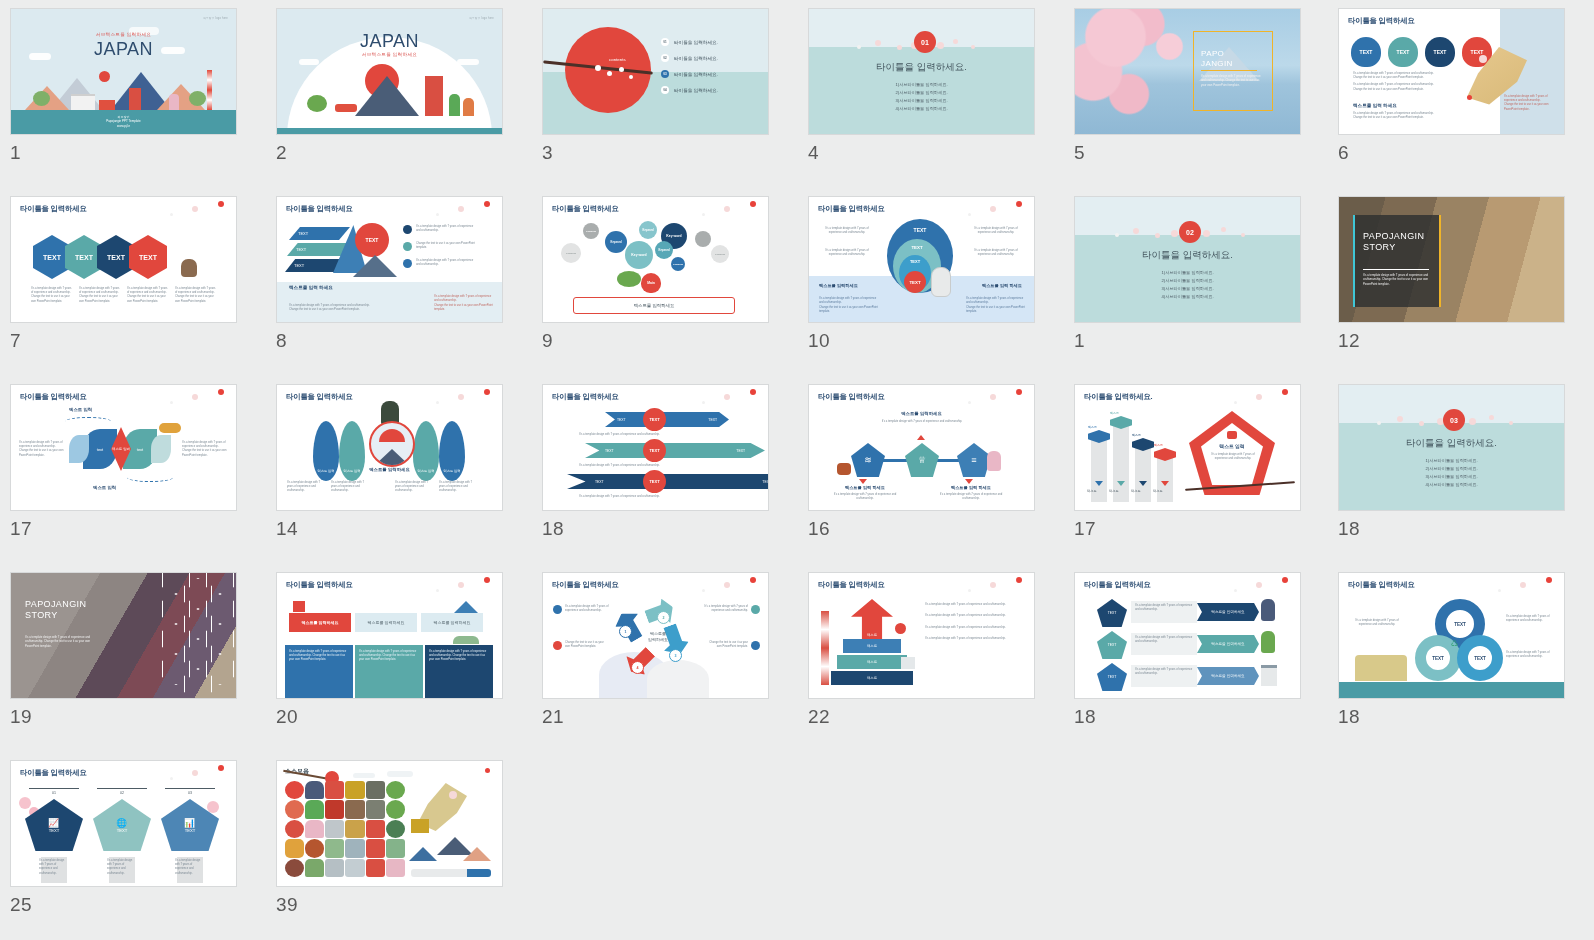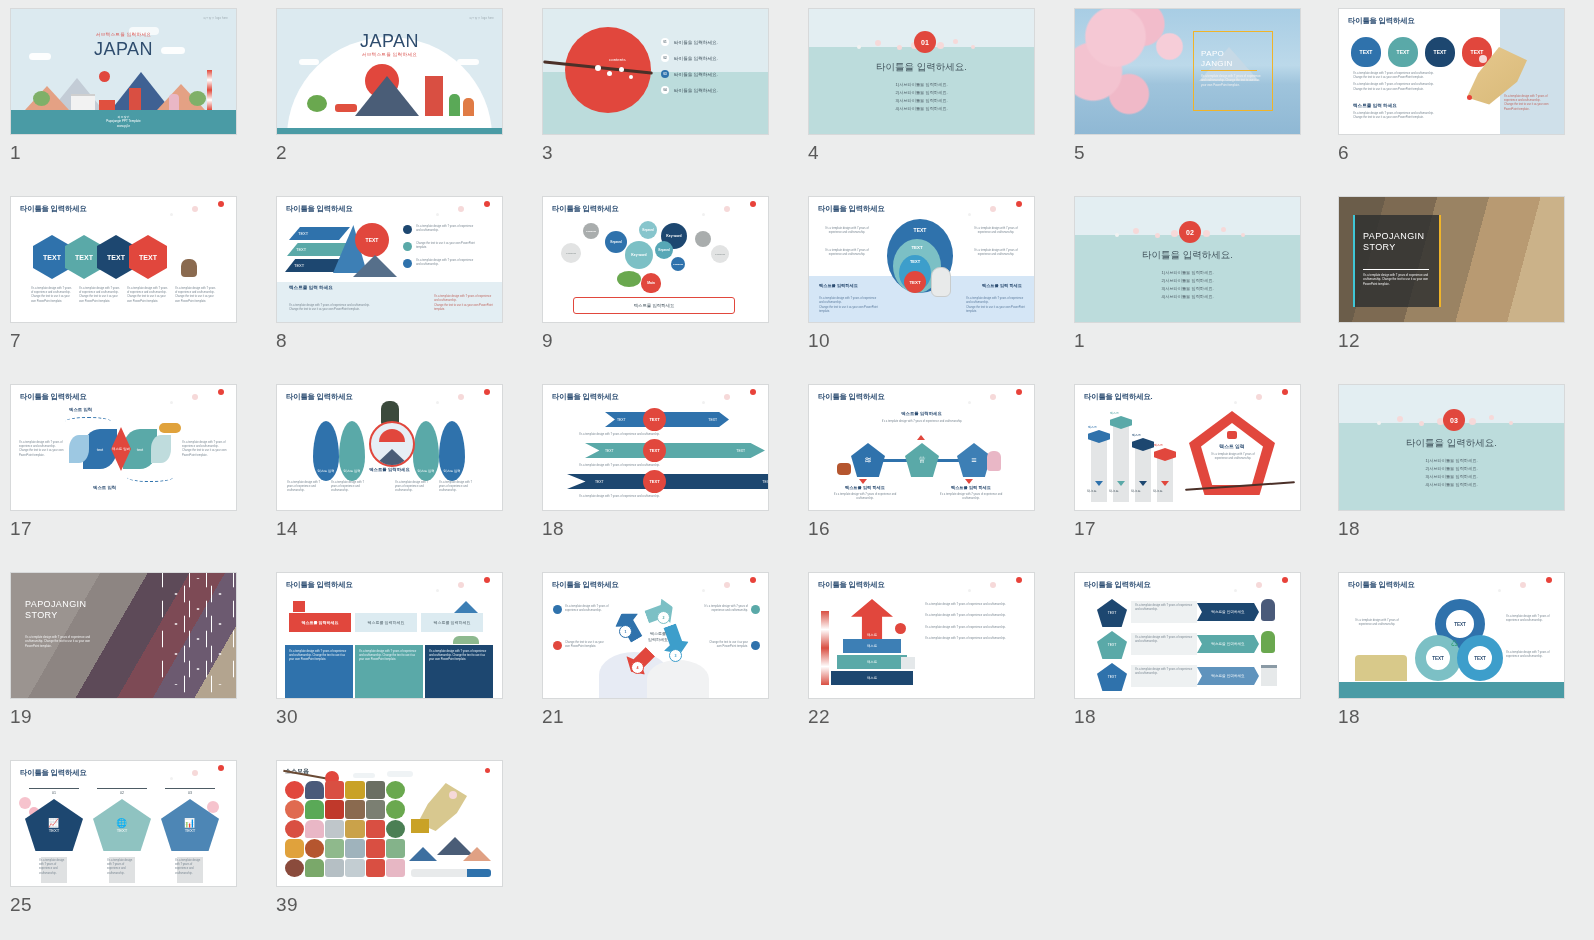--- a/index.html
+++ b/index.html
@@ -687,21 +687,21 @@
       <div class="colblock c-blue" style="left:8px;width:68px;">
         <div class="bt">It's a template design with 7 years of experience and craftsmanship. Change the text to use it as your own PowerPoint template.</div>
       </div>
       <div class="colblock c-teal" style="left:78px;width:68px;">
         <div class="bt">It's a template design with 7 years of experience and craftsmanship. Change the text to use it as your own PowerPoint template.</div>
       </div>
       <div class="colblock c-navy" style="left:148px;width:68px;">
         <div class="bt">It's a template design with 7 years of experience and craftsmanship. Change the text to use it as your own PowerPoint template.</div>
       </div>
     </div>
-    <div class="num">30</div>
+    <div class="num">20</div>
   </div>
 
   <div class="cell" style="left:532px;top:564px;">
     <div class="slide">
       <div class="sl-title">타이틀을 입력하세요</div>
       <div class="blossoms">
         <span class="bl w" style="left:18px;top:12px;width:3px;height:3px;"></span>
         <span class="bl p" style="left:40px;top:5px;width:6px;height:6px;"></span>
         <span class="bl r" style="left:66px;top:0px;width:6px;height:6px;"></span>
       </div>

